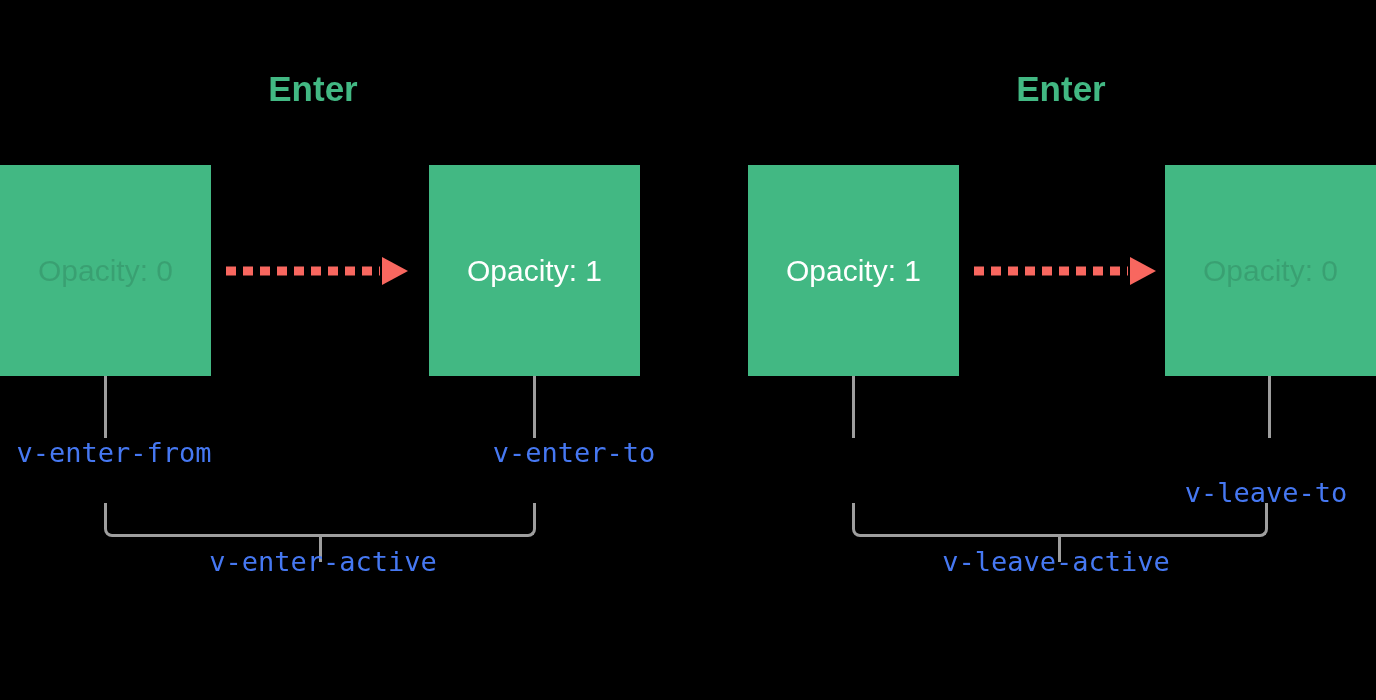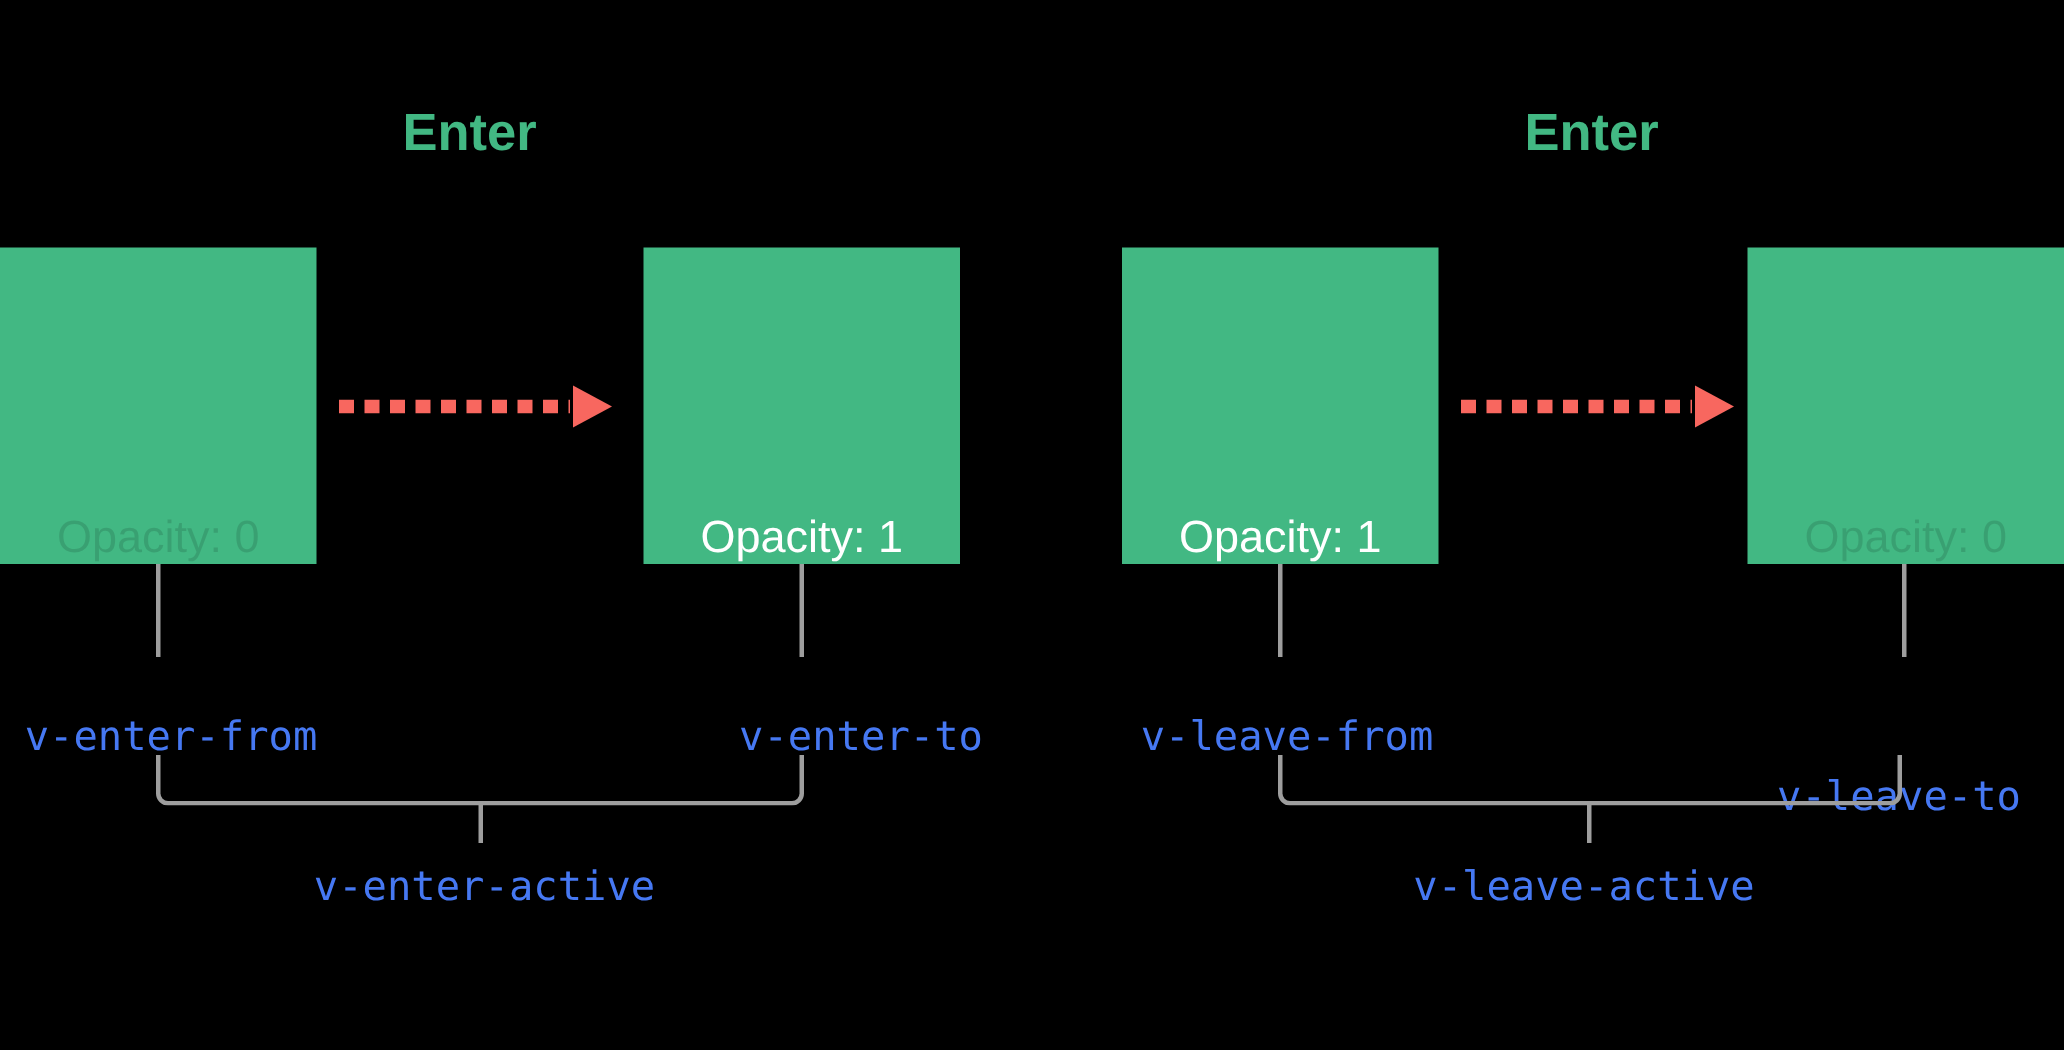--- a/index.html
+++ b/index.html
@@ -21,48 +21,48 @@
     transform: translateX(-50%);
     white-space: nowrap;
   }
   .box {
     position: absolute;
     top: 165px;
     width: 211px;
     height: 211px;
     background: var(--box_green, #42b883);
     display: flex;
-    align-items: flex-end;
+    align-items: center;
     justify-content: center;
   }
   .box-label {
     font-size: 30px;
     color: var(--box_text_white, #fff);
     white-space: nowrap;
   }
   .box-label.faded { color: var(--faded_text, rgba(0,0,0,0.13)); }
   .arrow { position: absolute; top: 253px; width: 190px; height: 36px; color: var(--arrow_red, #f8675f); }
   .connector {
     position: absolute;
     top: 376px;
     width: 3px;
     height: 62px;
     background: var(--line_gray, #9e9e9e);
   }
   .class-label {
     position: absolute;
-    top: 478px;
+    top: 439px;
     font-family: "DejaVu Sans Mono", monospace;
     font-size: 27px;
     line-height: 28px;
     color: var(--class_blue, #4678f2);
     transform: translateX(-50%);
     white-space: nowrap;
   }
-  .class-label.active { top: 578px; }
+  .class-label.active { top: 548px; }
   .bracket {
     position: absolute;
     top: 503px;
     height: 34px;
     border-left: 3px solid var(--line_gray, #9e9e9e);
     border-right: 3px solid var(--line_gray, #9e9e9e);
     border-bottom: 3px solid var(--line_gray, #9e9e9e);
     border-radius: 0 0 8px 8px;
     box-sizing: border-box;
   }
@@ -116,21 +116,20 @@
     <polygon points="160,4 186,18 160,32" fill="currentColor"></polygon>
   </svg>
 
   <div class="box" style="left:1165px;">
     <span class="box-label faded">Opacity: 0</span>
   </div>
 
   <div class="connector" style="left:852px;"></div>
   <div class="connector" style="left:1268px;"></div>
 
-  <div class="class-label" style="left:858px;">v-leave-from</div>
   <div class="class-label" style="left:1266px;margin-top:40px;">v-leave-to</div>
 
   <div class="bracket" style="left:852px; width:416px;"></div>
   <div class="stem" style="left:1058px;"></div>
 
   <div class="class-label active" style="left:1056px;text-align:right;">v-leave-active</div>
 
 </div>
 
 </body></html>

